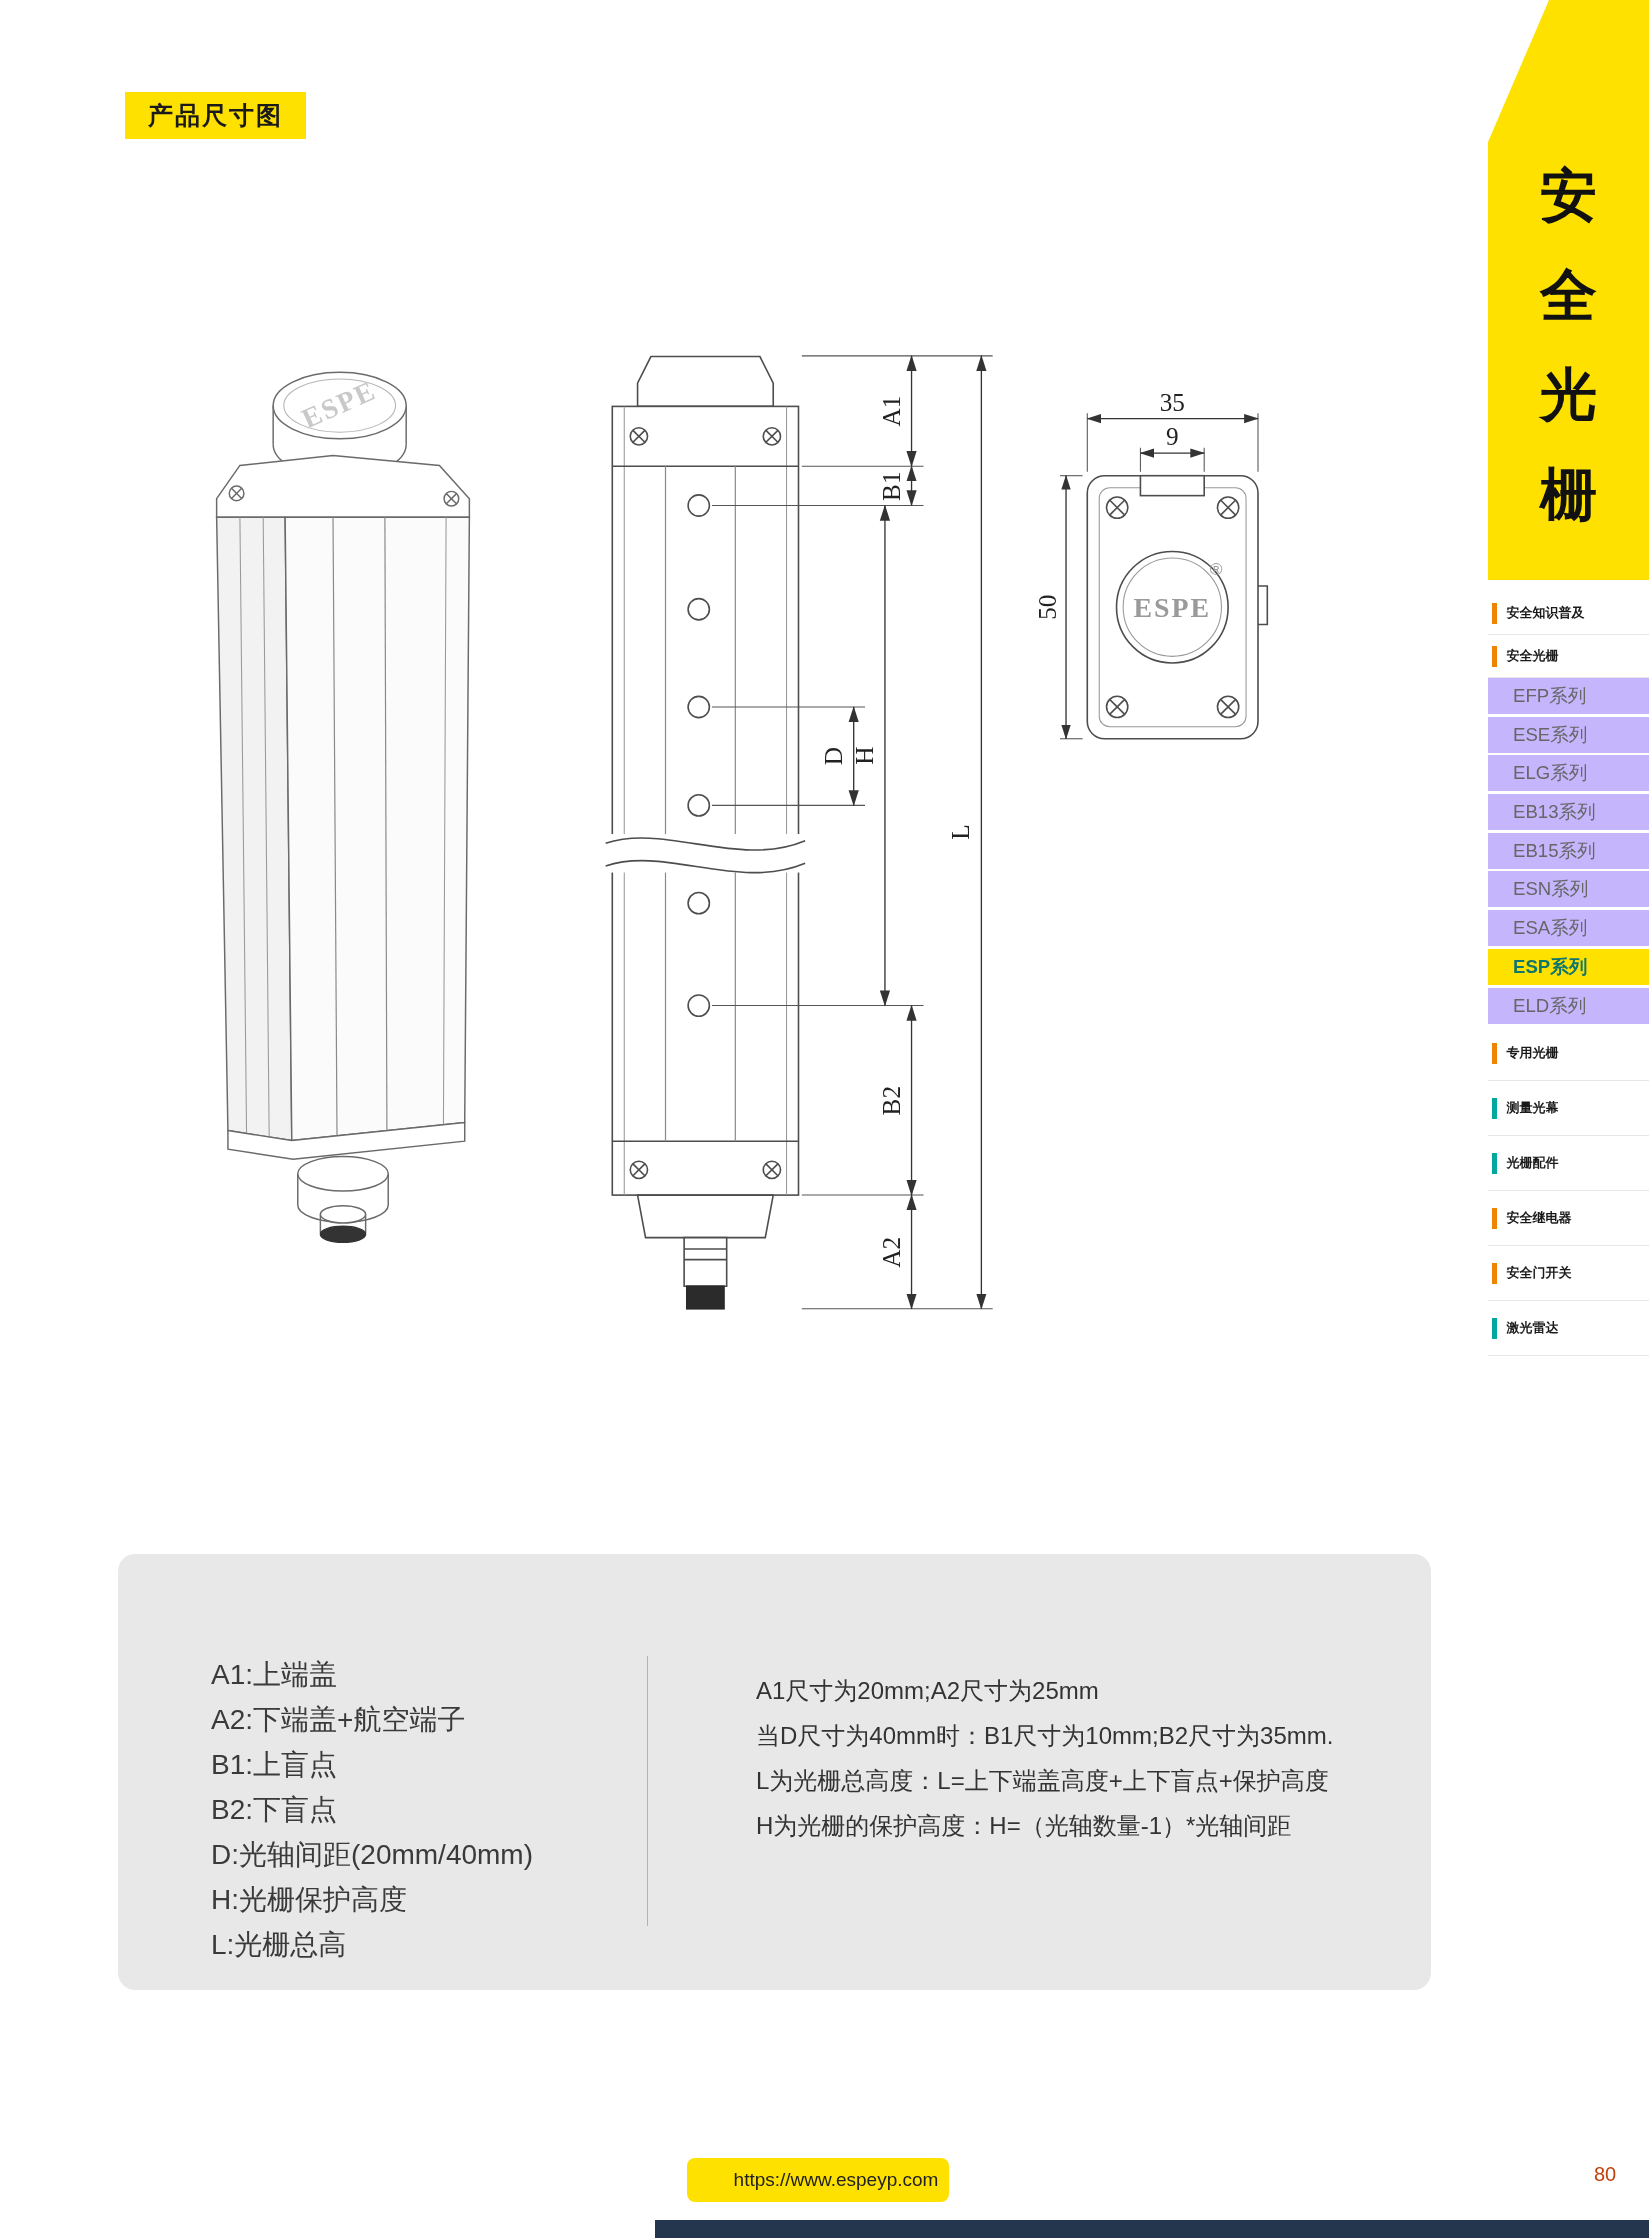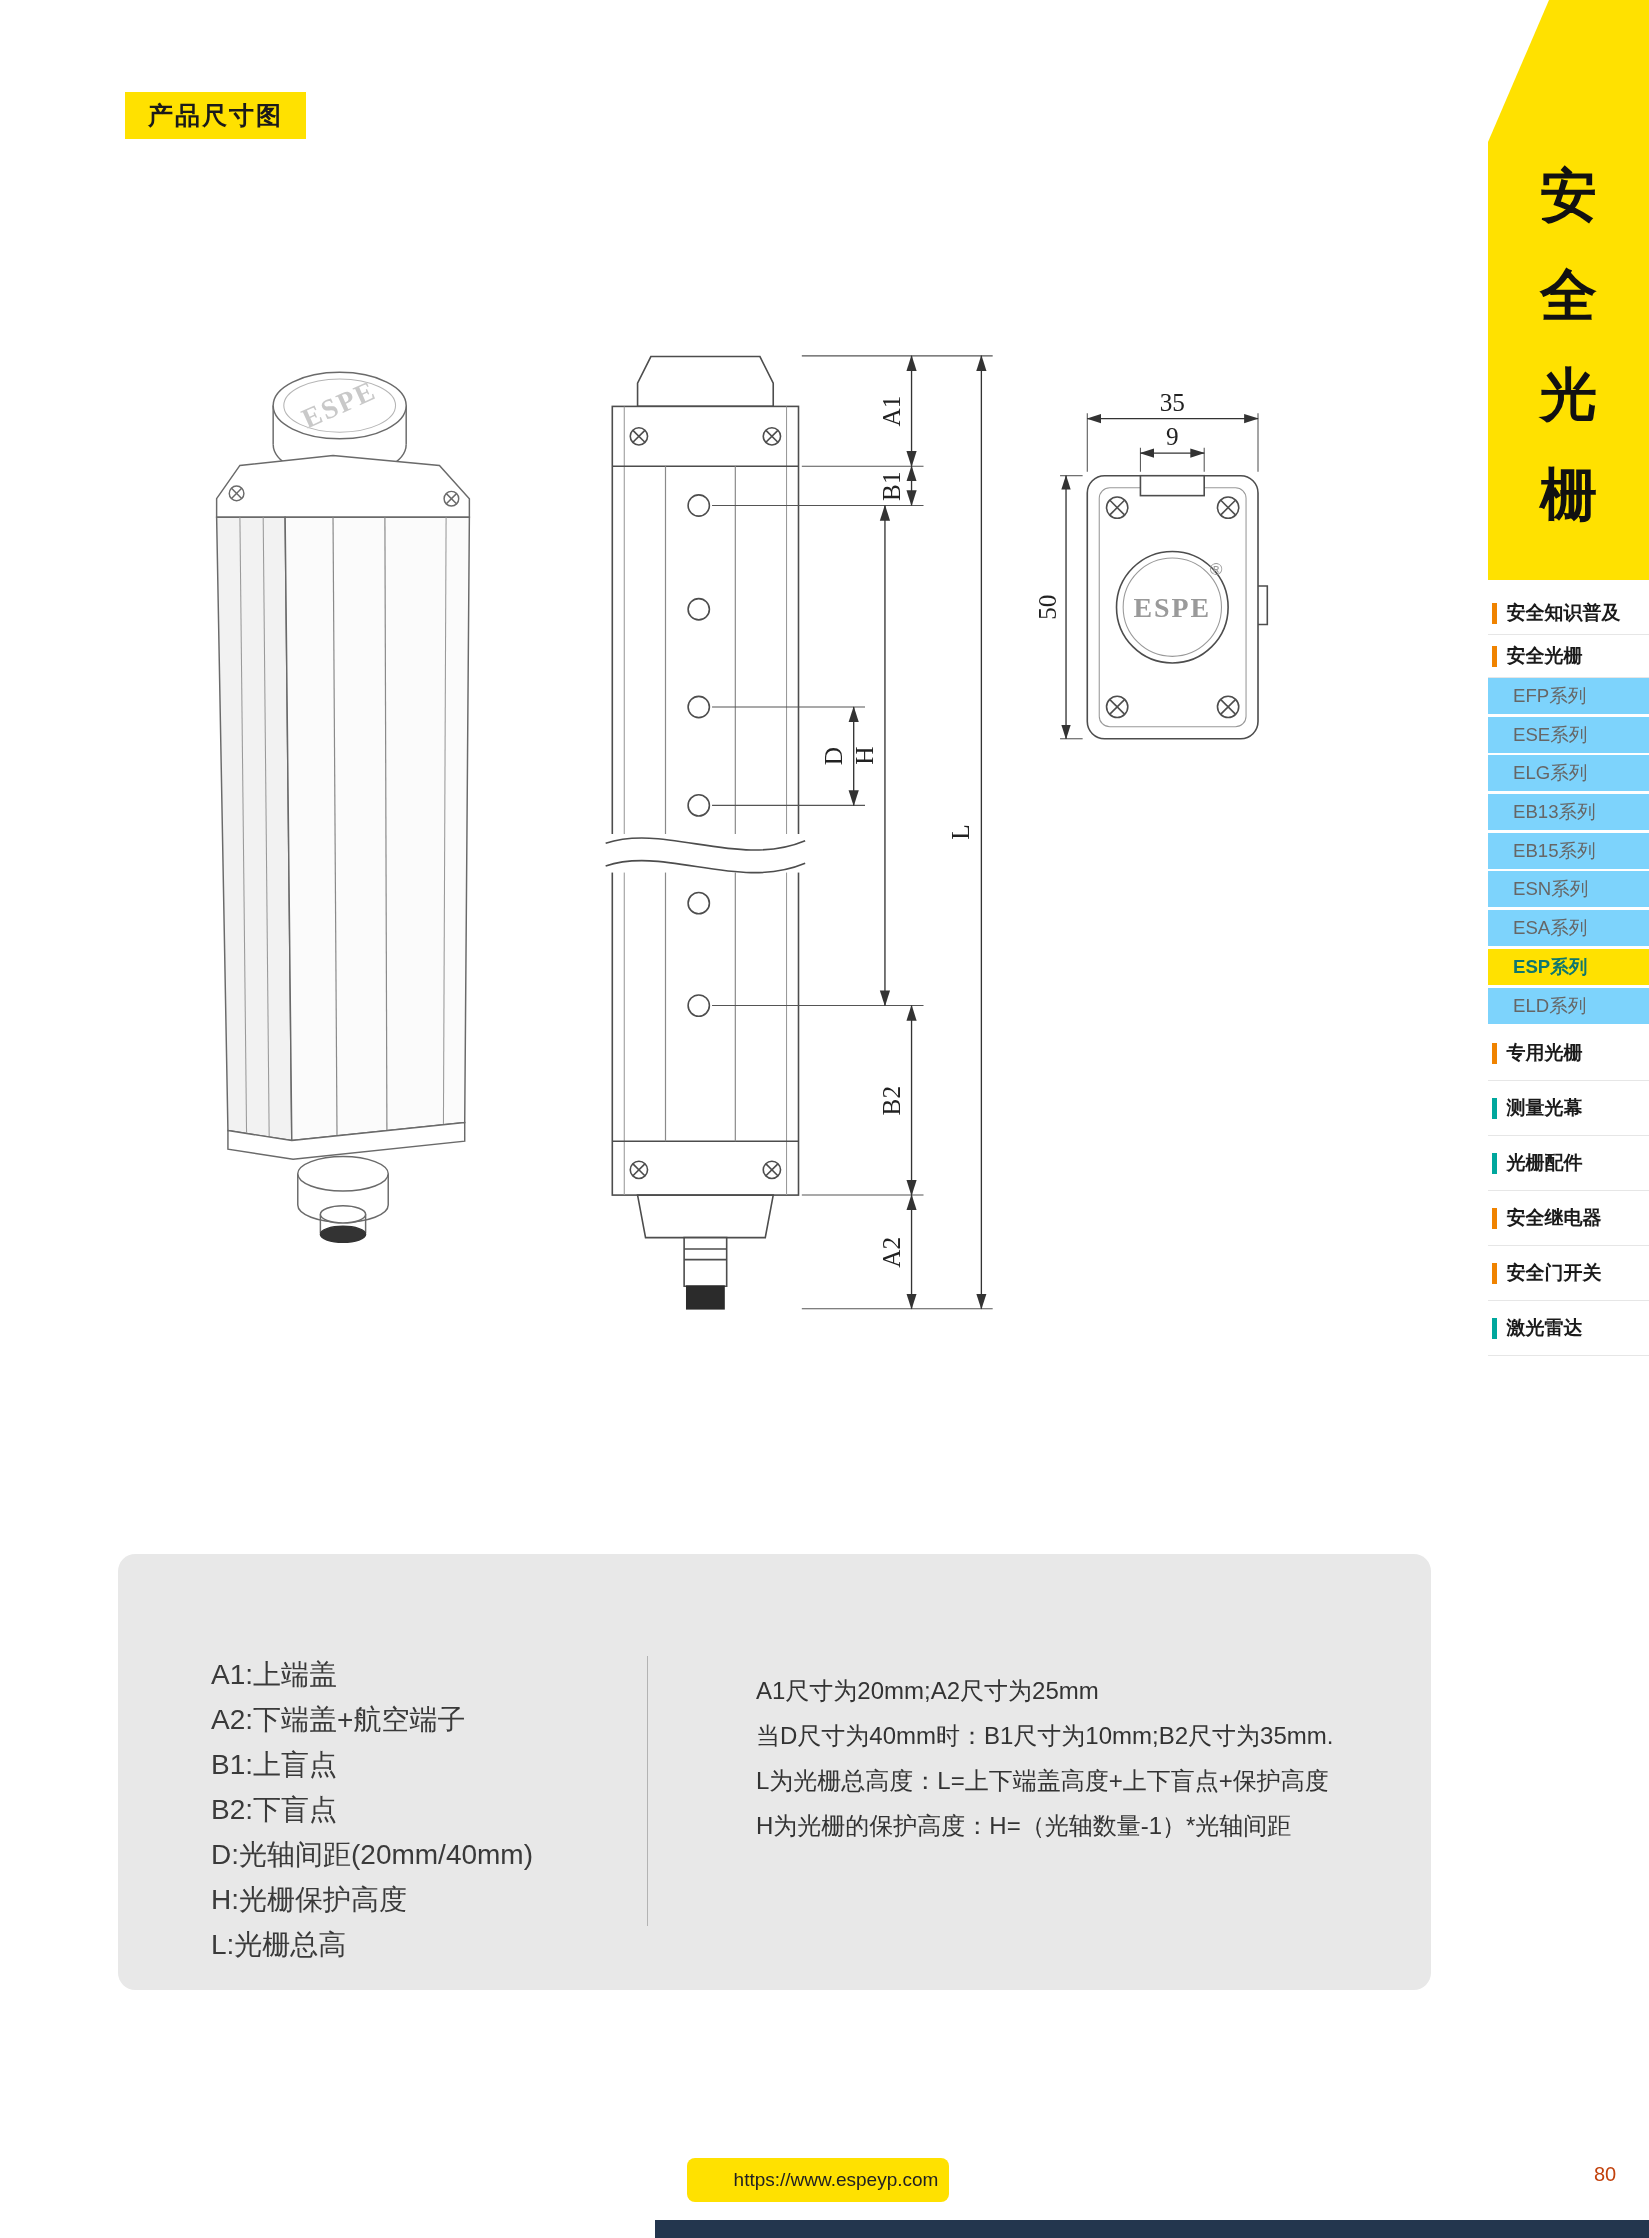--- a/index.html
+++ b/index.html
@@ -24,23 +24,23 @@
     display:flex; flex-direction:column; align-items:center; gap:22.6px;
     font-size:57px; font-weight:bold; color:#111;
   }
   
   .nav { position:absolute; left:1488px; top:592px; width:161px; }
   .nav-cat { display:flex; align-items:center; height:43px; background:#fff; border-bottom:0.7px solid #e6e6e6; }
   .nav-cat.tall { height:55px; }
   .nav-cat .bar { width:5.3px; height:21px; margin:0 9.3px 0 4px; flex:none; }
   .bar.orange { background:#F08300; }
   .bar.teal   { background:#00A79D; }
-  .nav-cat .lbl { font-size:19px; font-weight:bold; color:#1a1a1a; white-space:nowrap; }
+  .nav-cat .lbl { font-size:13px; font-weight:bold; color:#1a1a1a; white-space:nowrap; }
   .nav-series {
-    height:36px; margin-bottom:2.7px; background:#7dd3fc; display:flex; align-items:center;
+    height:36px; margin-bottom:2.7px; background:#c4b5fd; display:flex; align-items:center;
     padding-left:25px; font-size:18.6px; color:#666; cursor:pointer;
   }
   .nav-series.active { background:#FFE100; color:#0f766e; font-weight:bold; }
   
   .svg-abs { position:absolute; }
   
   .legend-box {
     position:absolute; left:118px; top:1554px; width:1313px; height:436px;
     background:#e8e8e8; border-radius:17.3px;
   }

